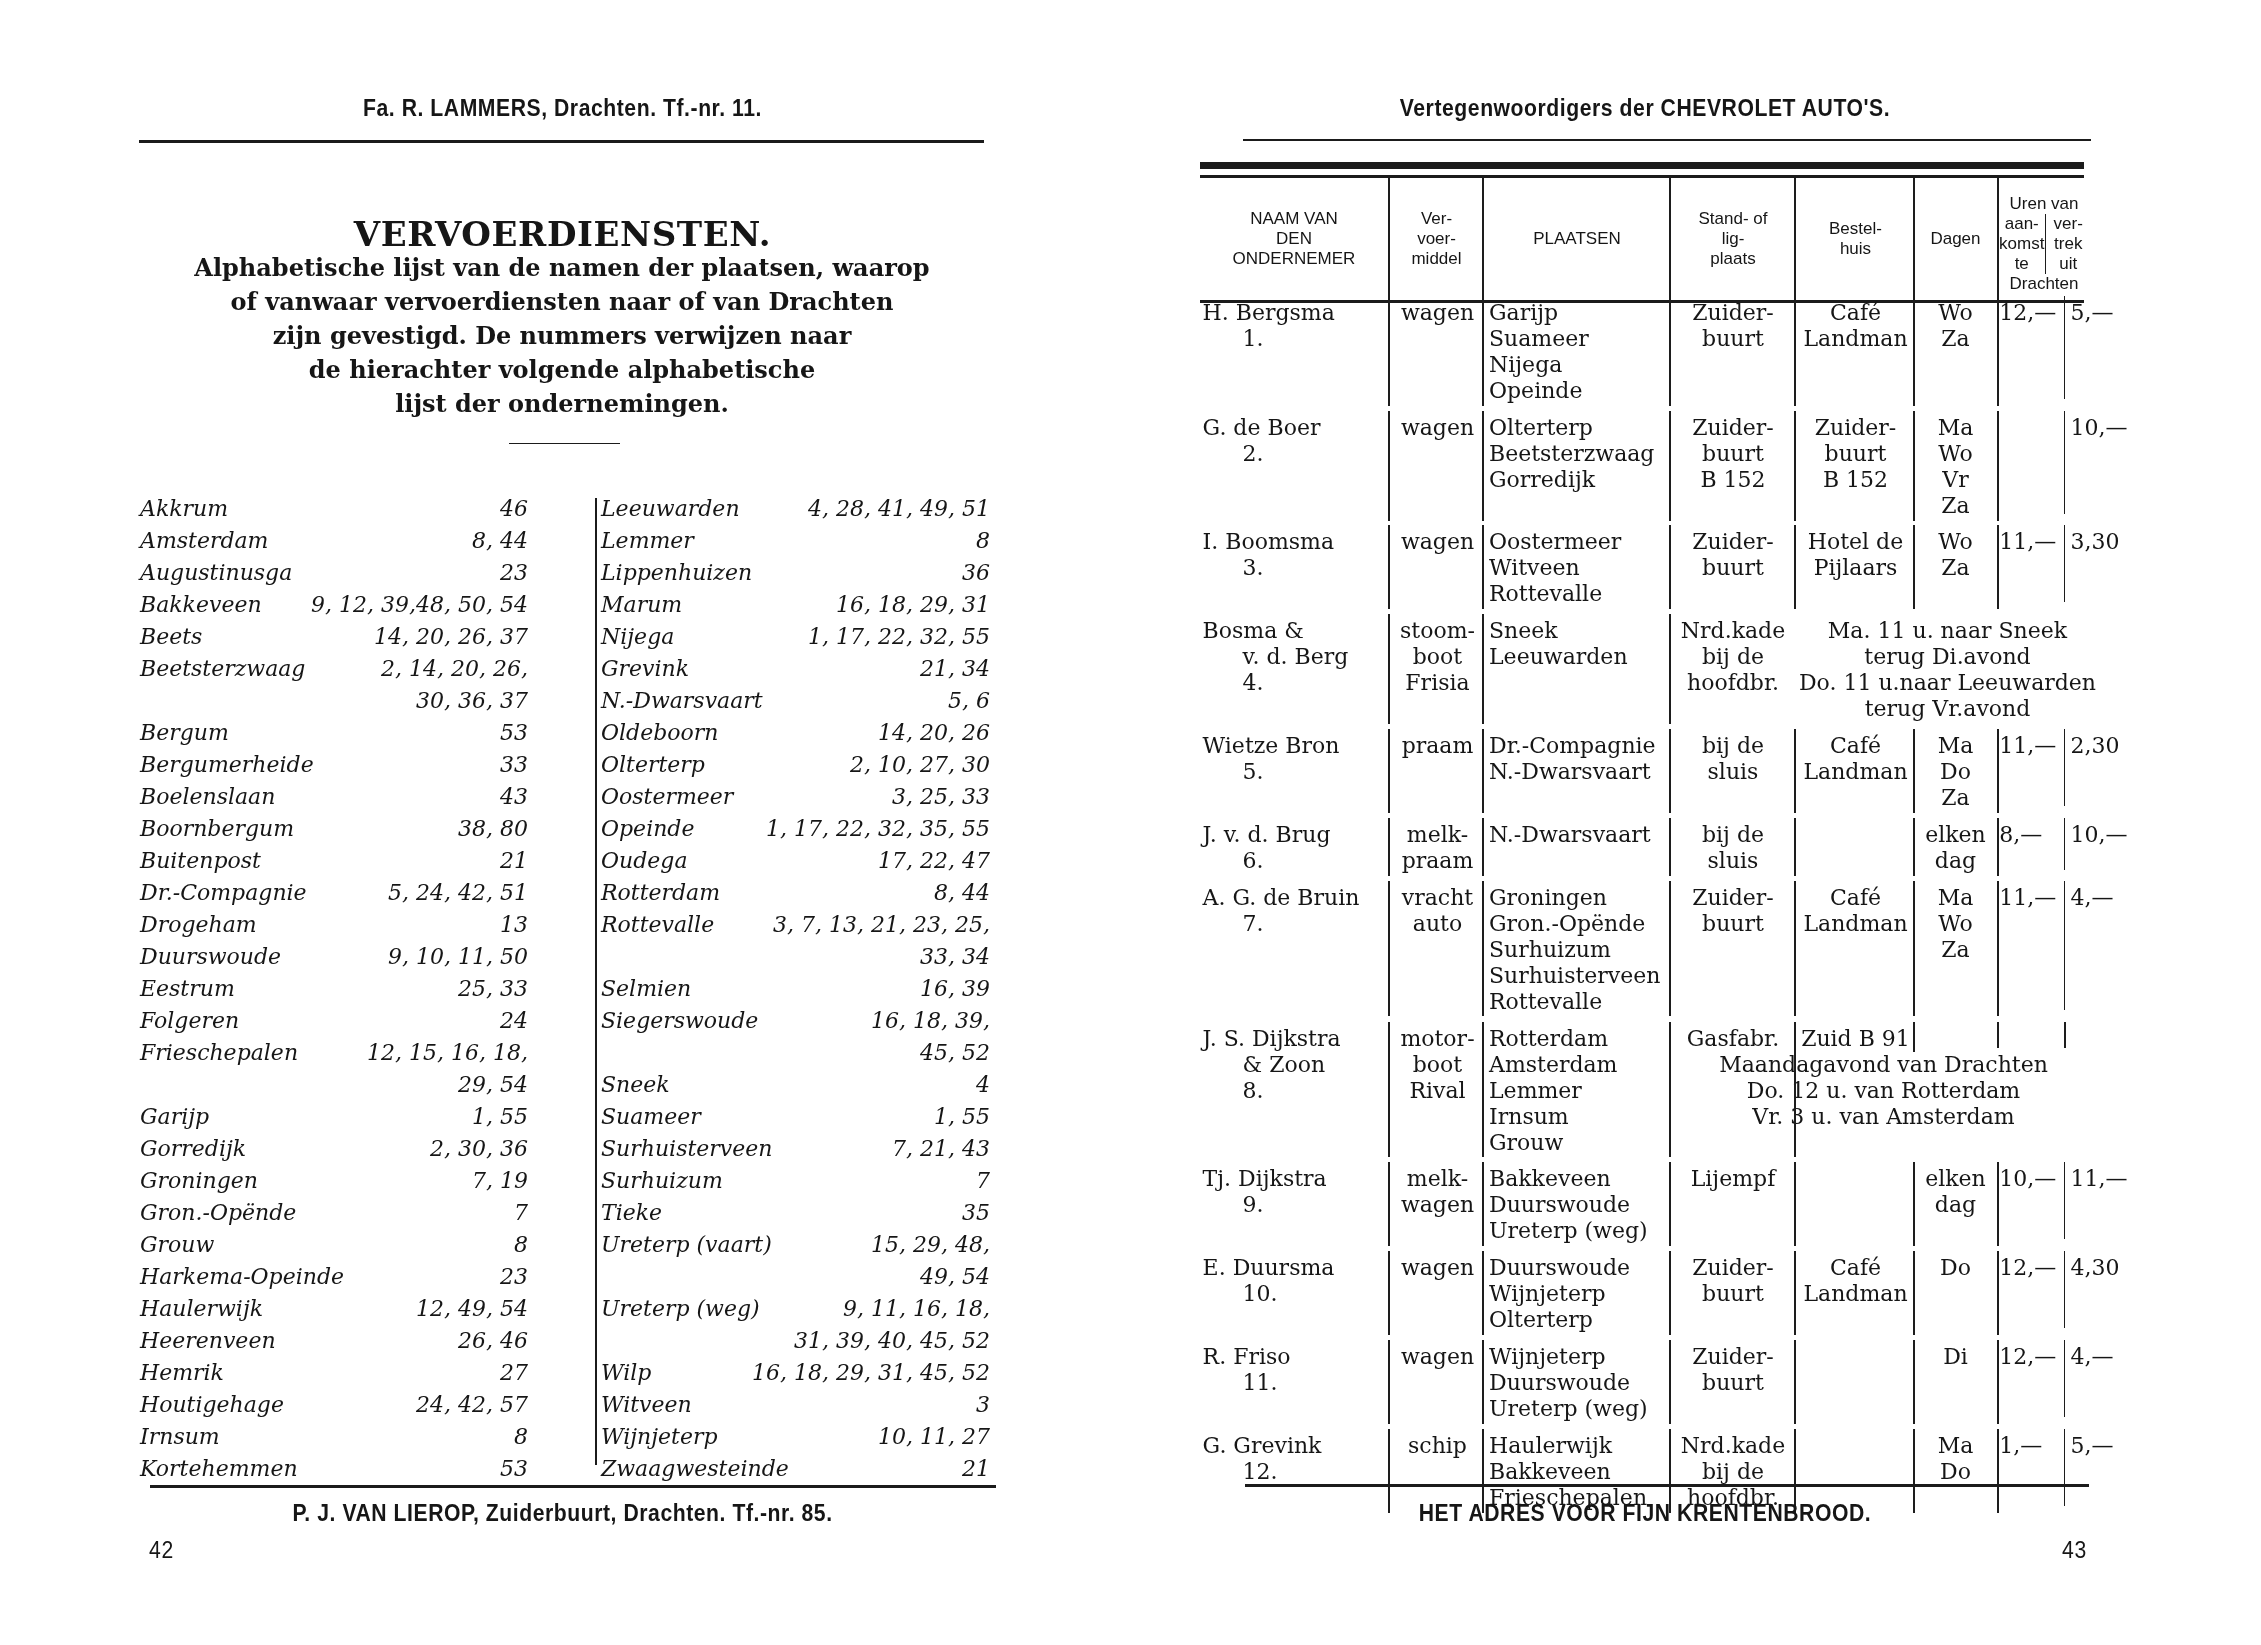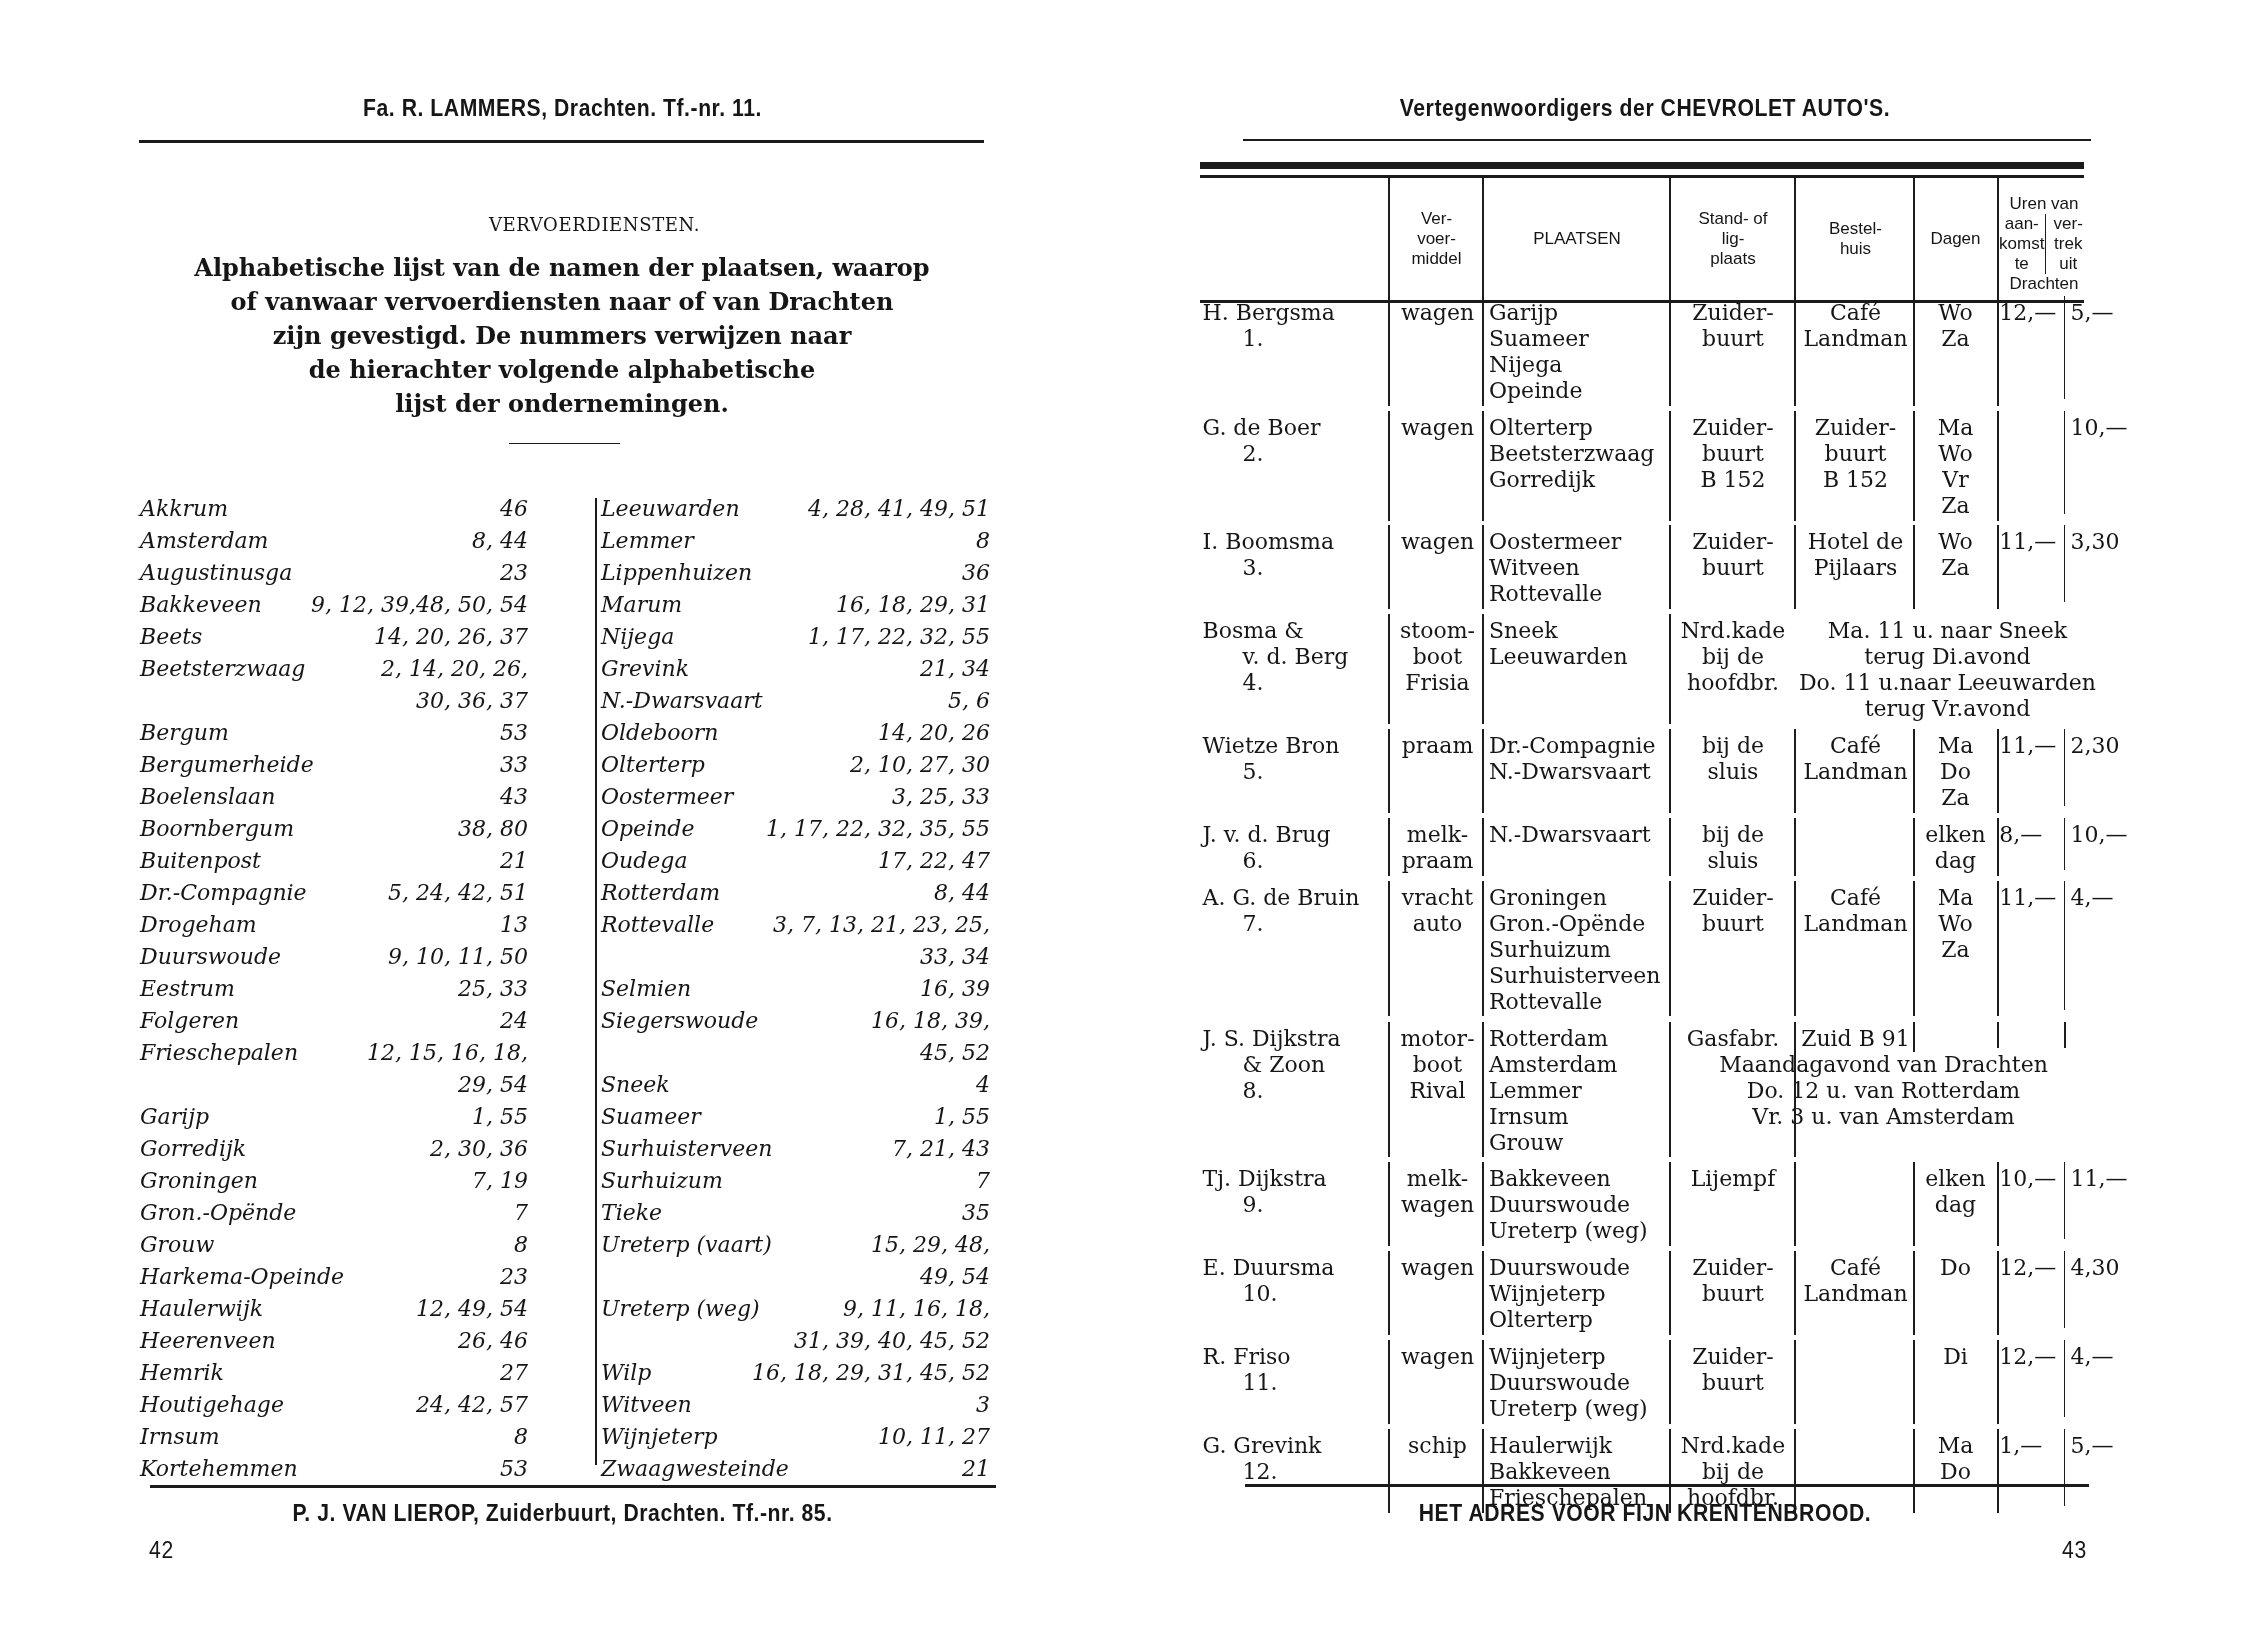--- a/index.html
+++ b/index.html
@@ -8,21 +8,21 @@
     color: #161616; font-family: "DejaVu Serif", "Liberation Serif", serif;
   }
   .abs { position: absolute; }
   .hdr {
     font-family: "Liberation Sans", "DejaVu Sans", sans-serif; font-weight: bold;
     font-size: 23px; letter-spacing: 0.6px; white-space: nowrap; transform: scaleX(0.92);
   }
   .rule { position: absolute; background: #1b1b1b; }
 
   
-  #left-title { left: 0; width: 1125px; top: 214px; text-align: center; font-size: 18px; font-weight: normal; letter-spacing: 0.6px; margin-left: 32px; }
+  #left-title { left: 0; width: 1125px; top: 214px; text-align: center; font-size: 34px; font-weight: bold; letter-spacing: 0.6px; }
   #left-intro { left: 148px; width: 828px; top: 251px; text-align: center; font-size: 24px; font-weight: bold; line-height: 34px; }
   .list { position: absolute; top: 493px; font-size: 22px; line-height: 32px; font-style: italic; }
   .list .entry { display: flex; justify-content: space-between; white-space: nowrap; }
   .list .entry .refs { text-align: right; }
   .list .cont { text-align: right; }
   #list-left { left: 140px; width: 388px; }
   #list-right { left: 601px; width: 389px; }
 
   #left-footer { left: 0; width: 1125px; top: 1500px; text-align: center; font-size: 23px; }
   #page-left { left: 148px; top: 1537px; font-size: 23px; }
@@ -303,20 +303,25 @@
 <div class="abs hdr" id="left-footer">P. J. VAN LIEROP, Zuiderbuurt, Drachten.   Tf.-nr. 85.</div>
 <div class="abs hdr" id="page-left" style="font-weight:normal;">42</div>
 
 <div class="abs hdr" style="left:1200px; width:890px; top:95px; text-align:center;">Vertegenwoordigers der CHEVROLET AUTO'S.</div>
 <div class="rule" style="left:1243px; top:139px; width:848px; height:1.9px;"></div>
 <div class="rule" style="left:1200px; top:162px; width:884px; height:7px;"></div>
 <div class="rule" style="left:1200px; top:175px; width:884px; height:2.6px;"></div>
 
 <div id="table">
   <div class="thead">
+    <div class="th" style="left:0; width:188px;">
+        <div>NAAM VAN</div>
+        <div>DEN</div>
+        <div>ONDERNEMER</div>
+      </div>
     <div class="th" style="left:190px; width:93px;">
         <div>Ver-</div>
         <div>voer-</div>
         <div>middel</div>
       </div>
     <div class="th" style="left:284px; width:186px;">
         <div>PLAATSEN</div>
       </div>
     <div class="th" style="left:471px; width:124px;">
         <div>Stand- of</div>

